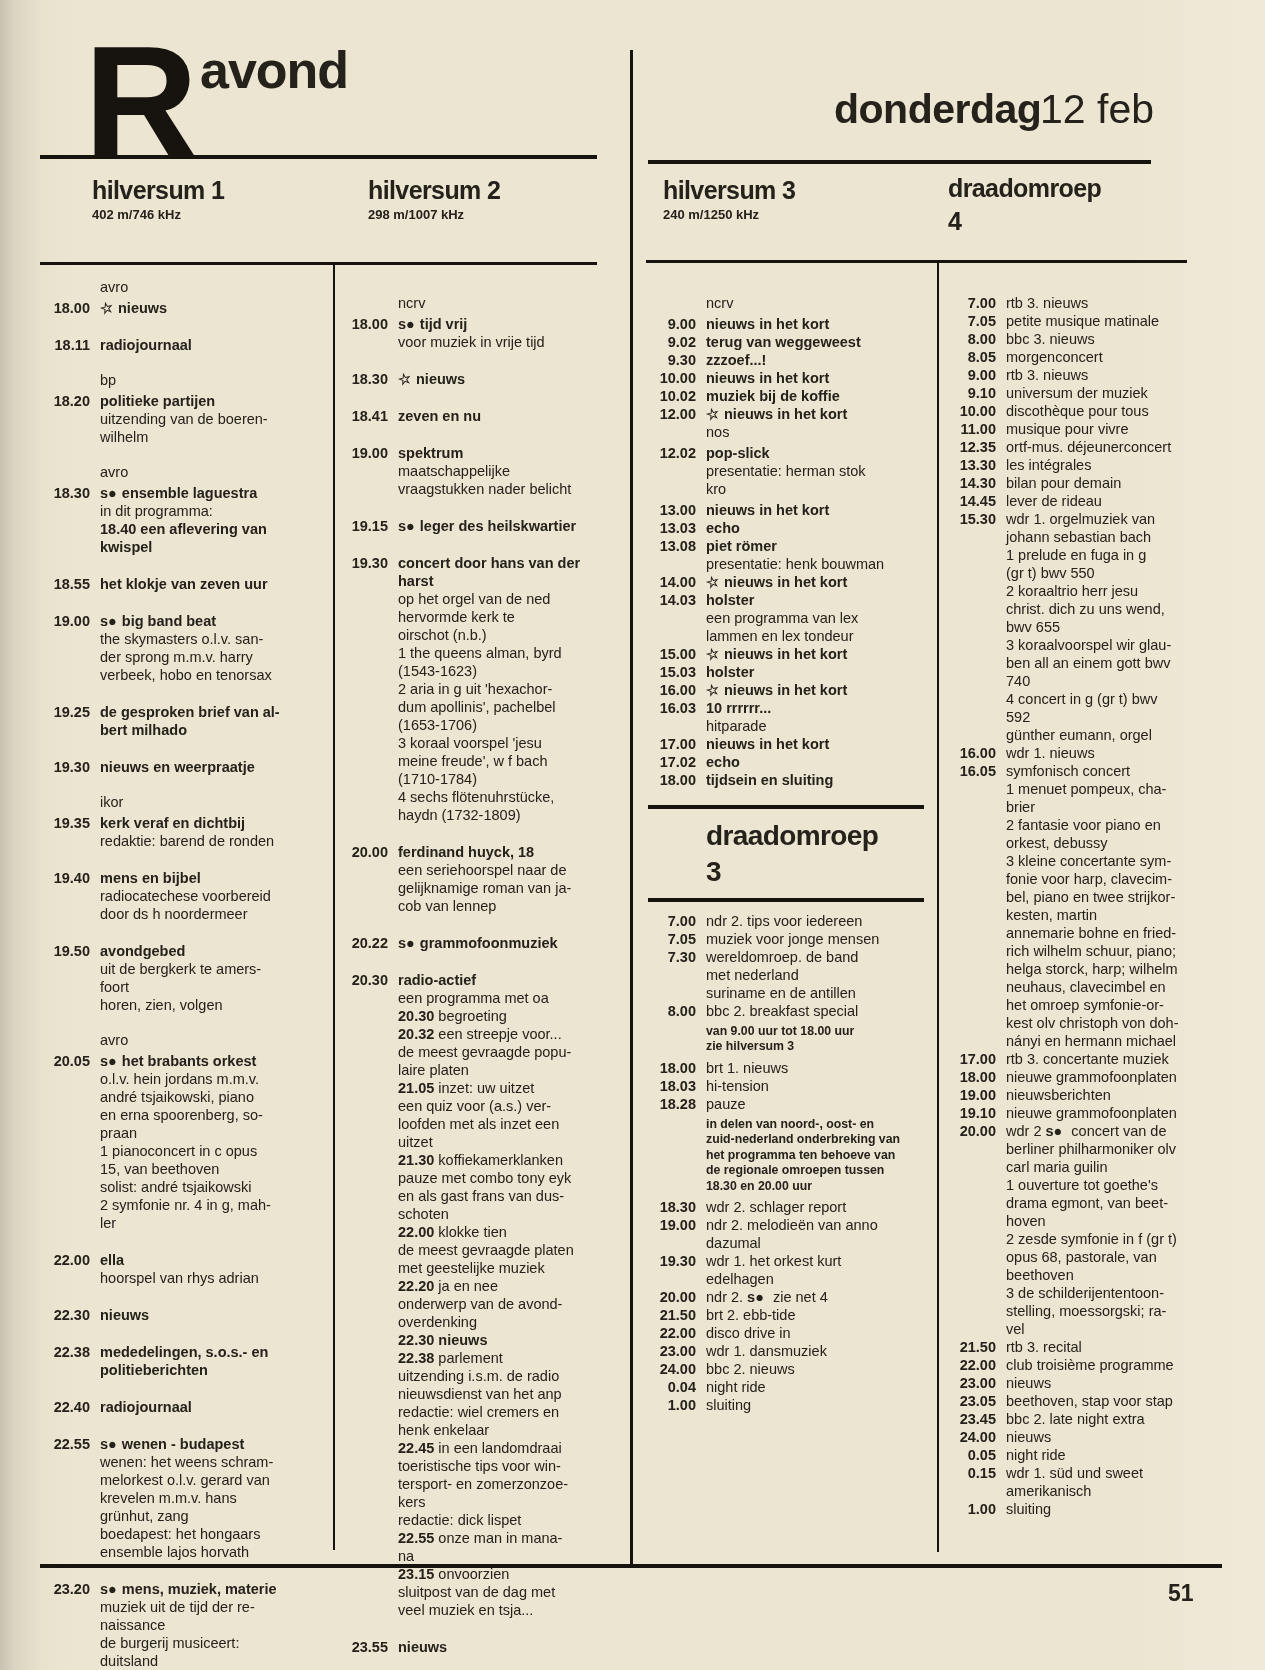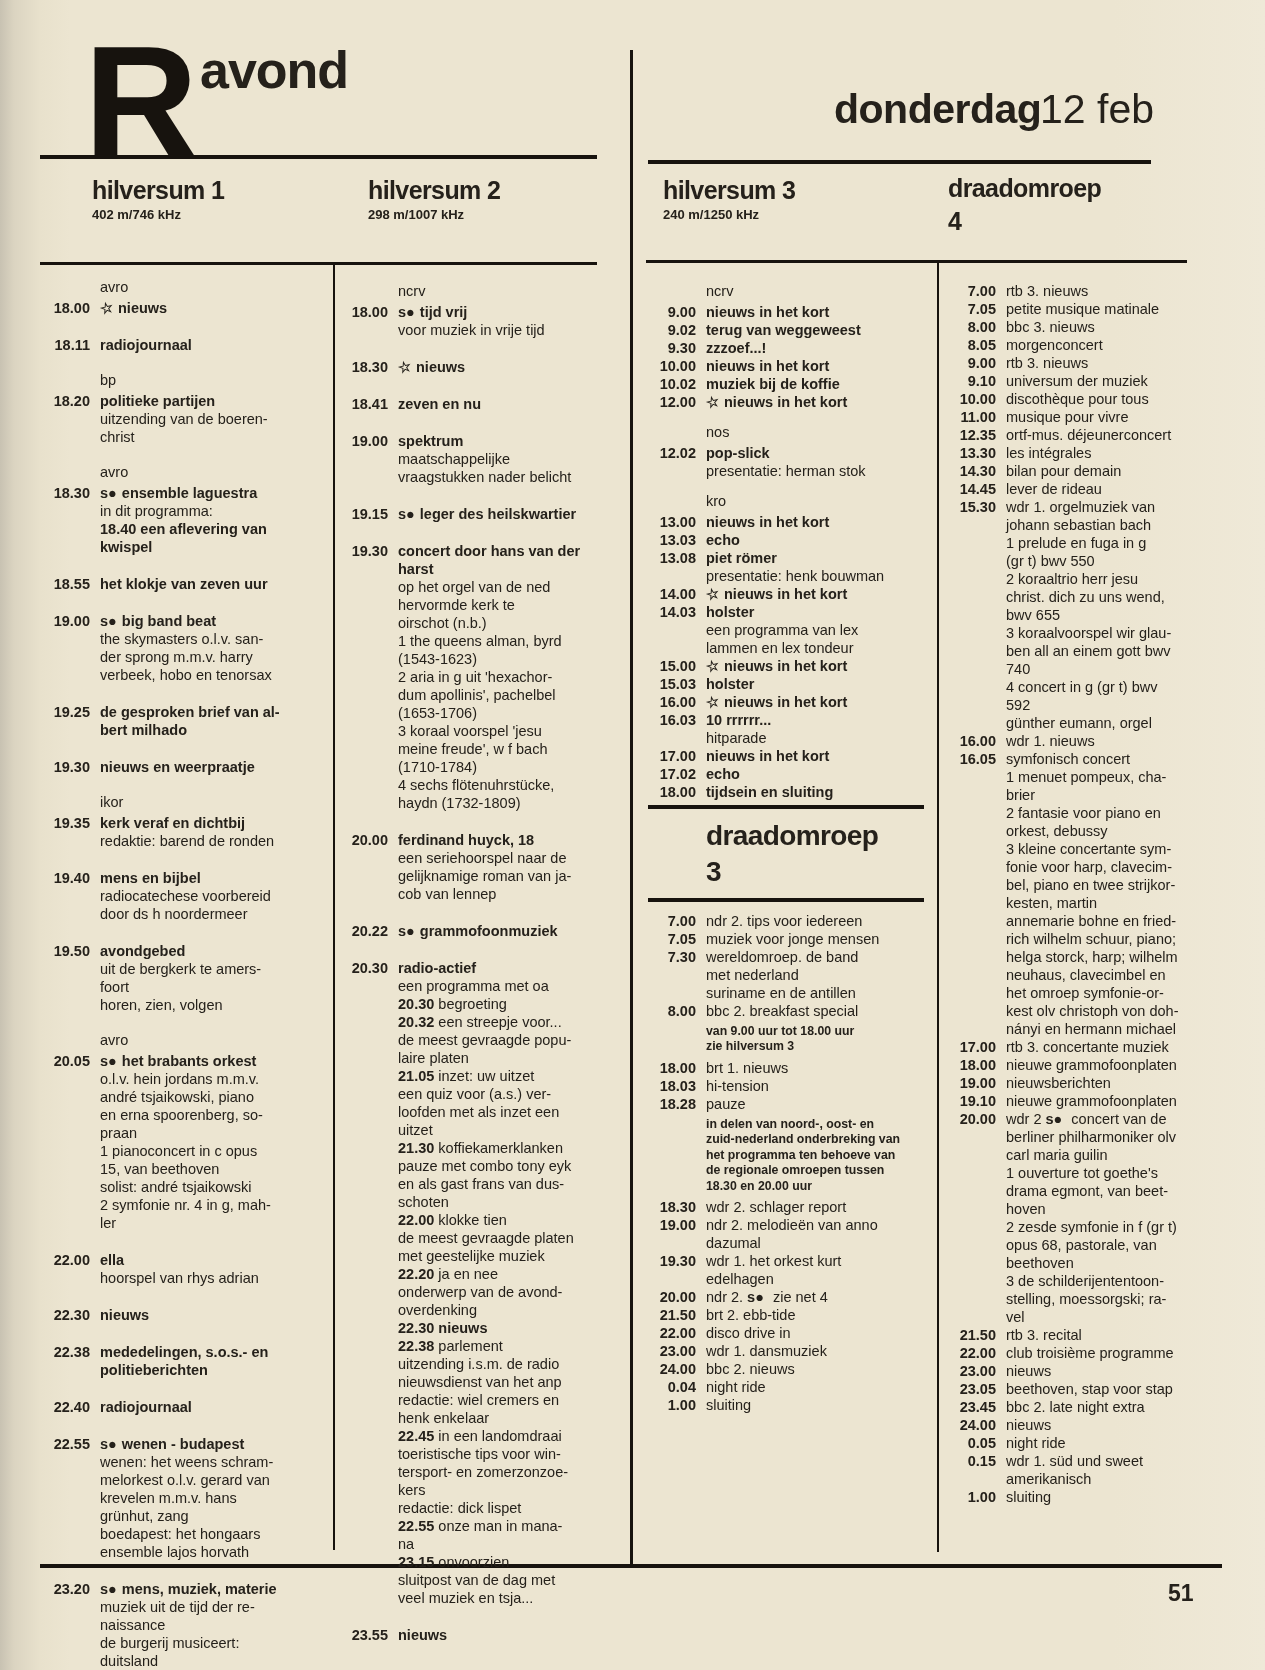--- a/index.html
+++ b/index.html
@@ -25,22 +25,22 @@
   .time{text-align:right;font-weight:bold;white-space:nowrap}
   .title{font-weight:bold}
   .plain .title{font-weight:normal}
   .line{font-weight:normal}
   .b{font-weight:bold}
   .group{margin-left:58px}
   .spaced .prog{margin-top:19px}
   .spaced .group{margin-top:17px;margin-bottom:3px}
   .spaced .group+.prog{margin-top:3px}
   .compact .prog{margin-top:0}
-  .compact .group{margin-top:12px;margin-bottom:3px}
-  .lsec > :first-child{margin-top:4px}
+  .compact .group{margin-bottom:3px}
+  .lsec > :first-child{margin-top:16px}
   #col-0 .lsec:first-child > :first-child{margin-top:0}
   .note{margin:4px 0 4px 58px;font-size:12.3px;line-height:15.5px;font-weight:bold}
   .boxtitle{border-top:4px solid #17130e;border-bottom:4px solid #17130e;margin:16px 0 10px 0;
     padding:9px 0 7px 58px;font-size:28px;font-weight:bold;line-height:1.3;letter-spacing:-0.6px}
   .star{display:inline-block;transform:rotate(-14deg);margin-right:5px;font-weight:bold}
   .st{font-weight:bold;margin-right:5px}
 </style>
 </head>
 <body>
 
@@ -89,21 +89,21 @@
         <div class="pbody">
           <div class="title">radiojournaal</div>
         </div>
       </div>
       <div class="group">bp</div>
       <div class="prog">
         <div class="time">18.20</div>
         <div class="pbody">
           <div class="title">politieke partijen</div>
           <div class="line">uitzending van de boeren-</div>
-          <div class="line">christ</div>
+          <div class="line">wilhelm</div>
         </div>
       </div>
       <div class="group">avro</div>
       <div class="prog">
         <div class="time">18.30</div>
         <div class="pbody">
           <div class="title"><span class="st">s●</span>ensemble laguestra</div>
           <div class="line">in dit programma:</div>
           <div class="line b">18.40  een aflevering van</div>
           <div class="line b">kwispel</div>

